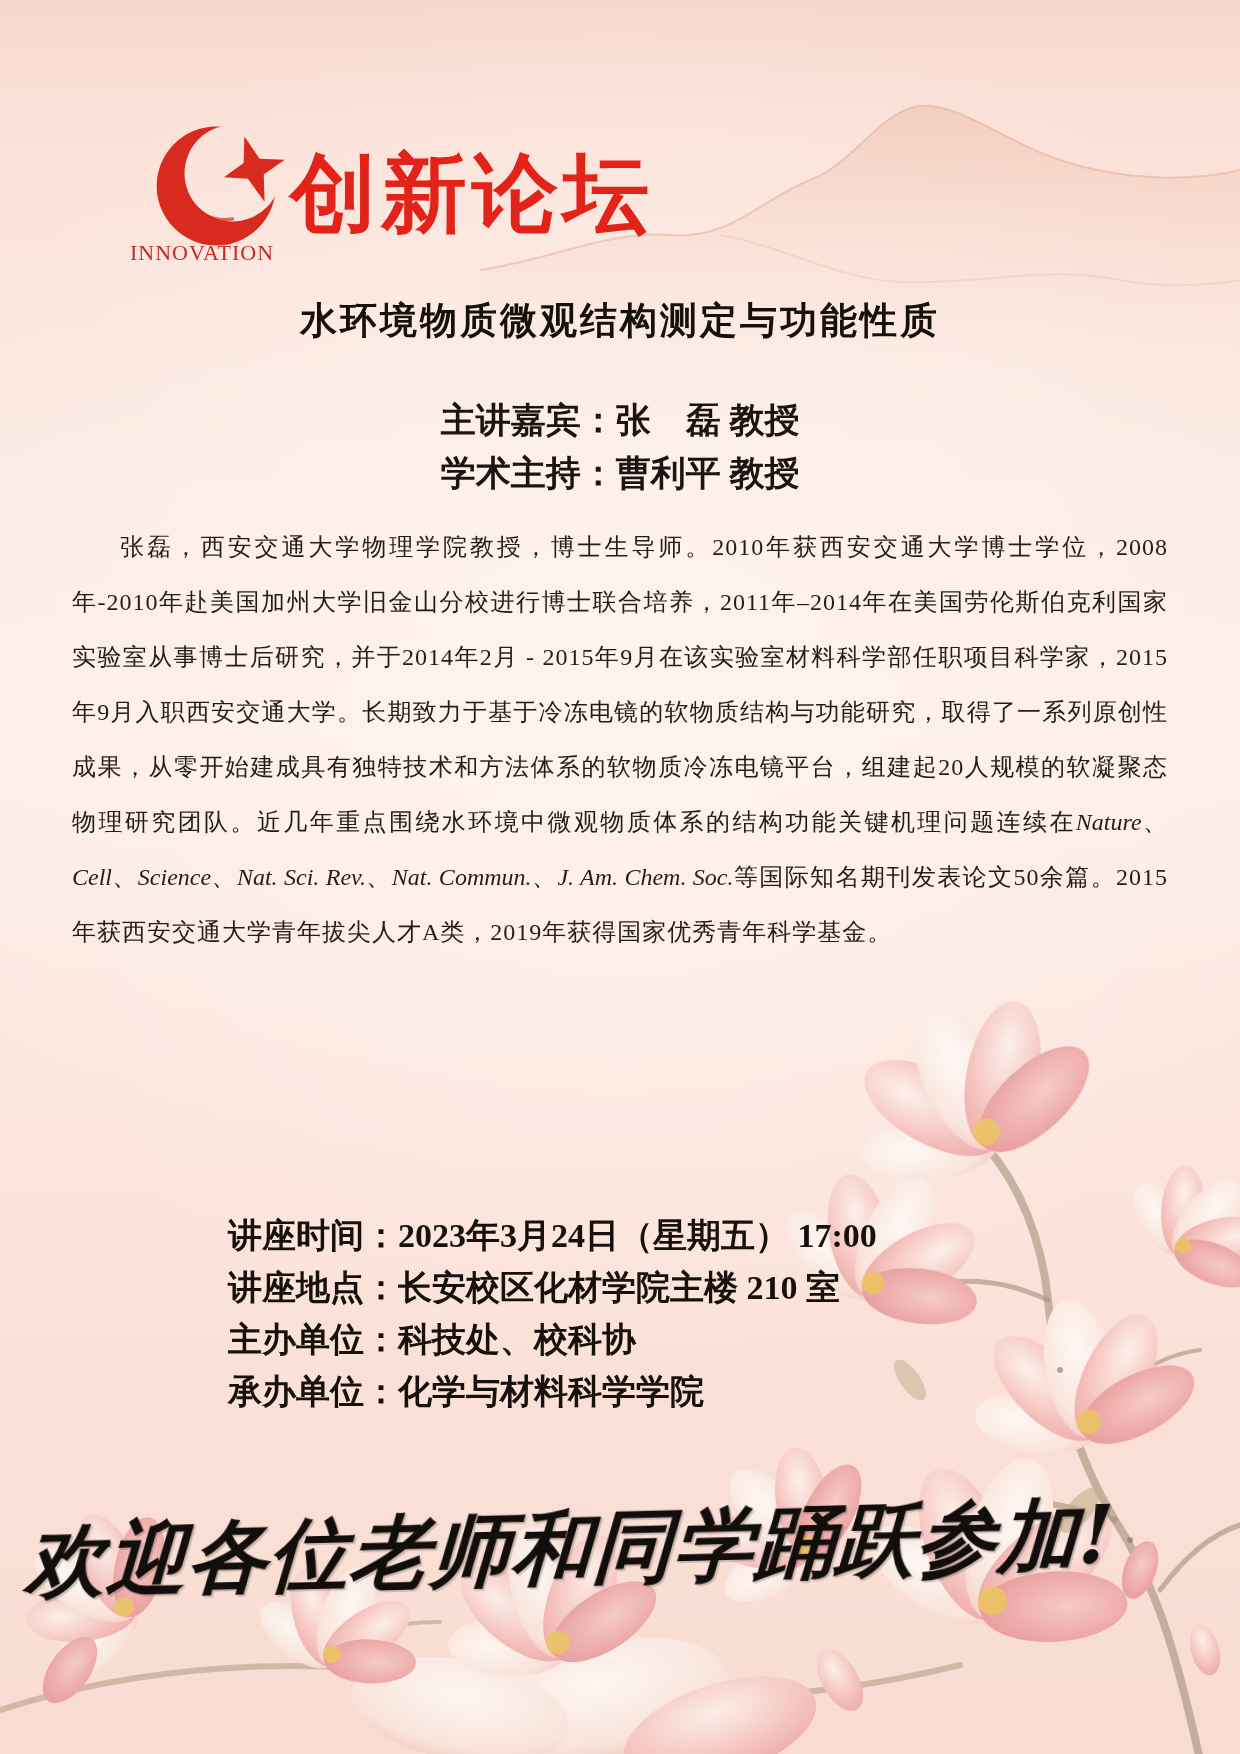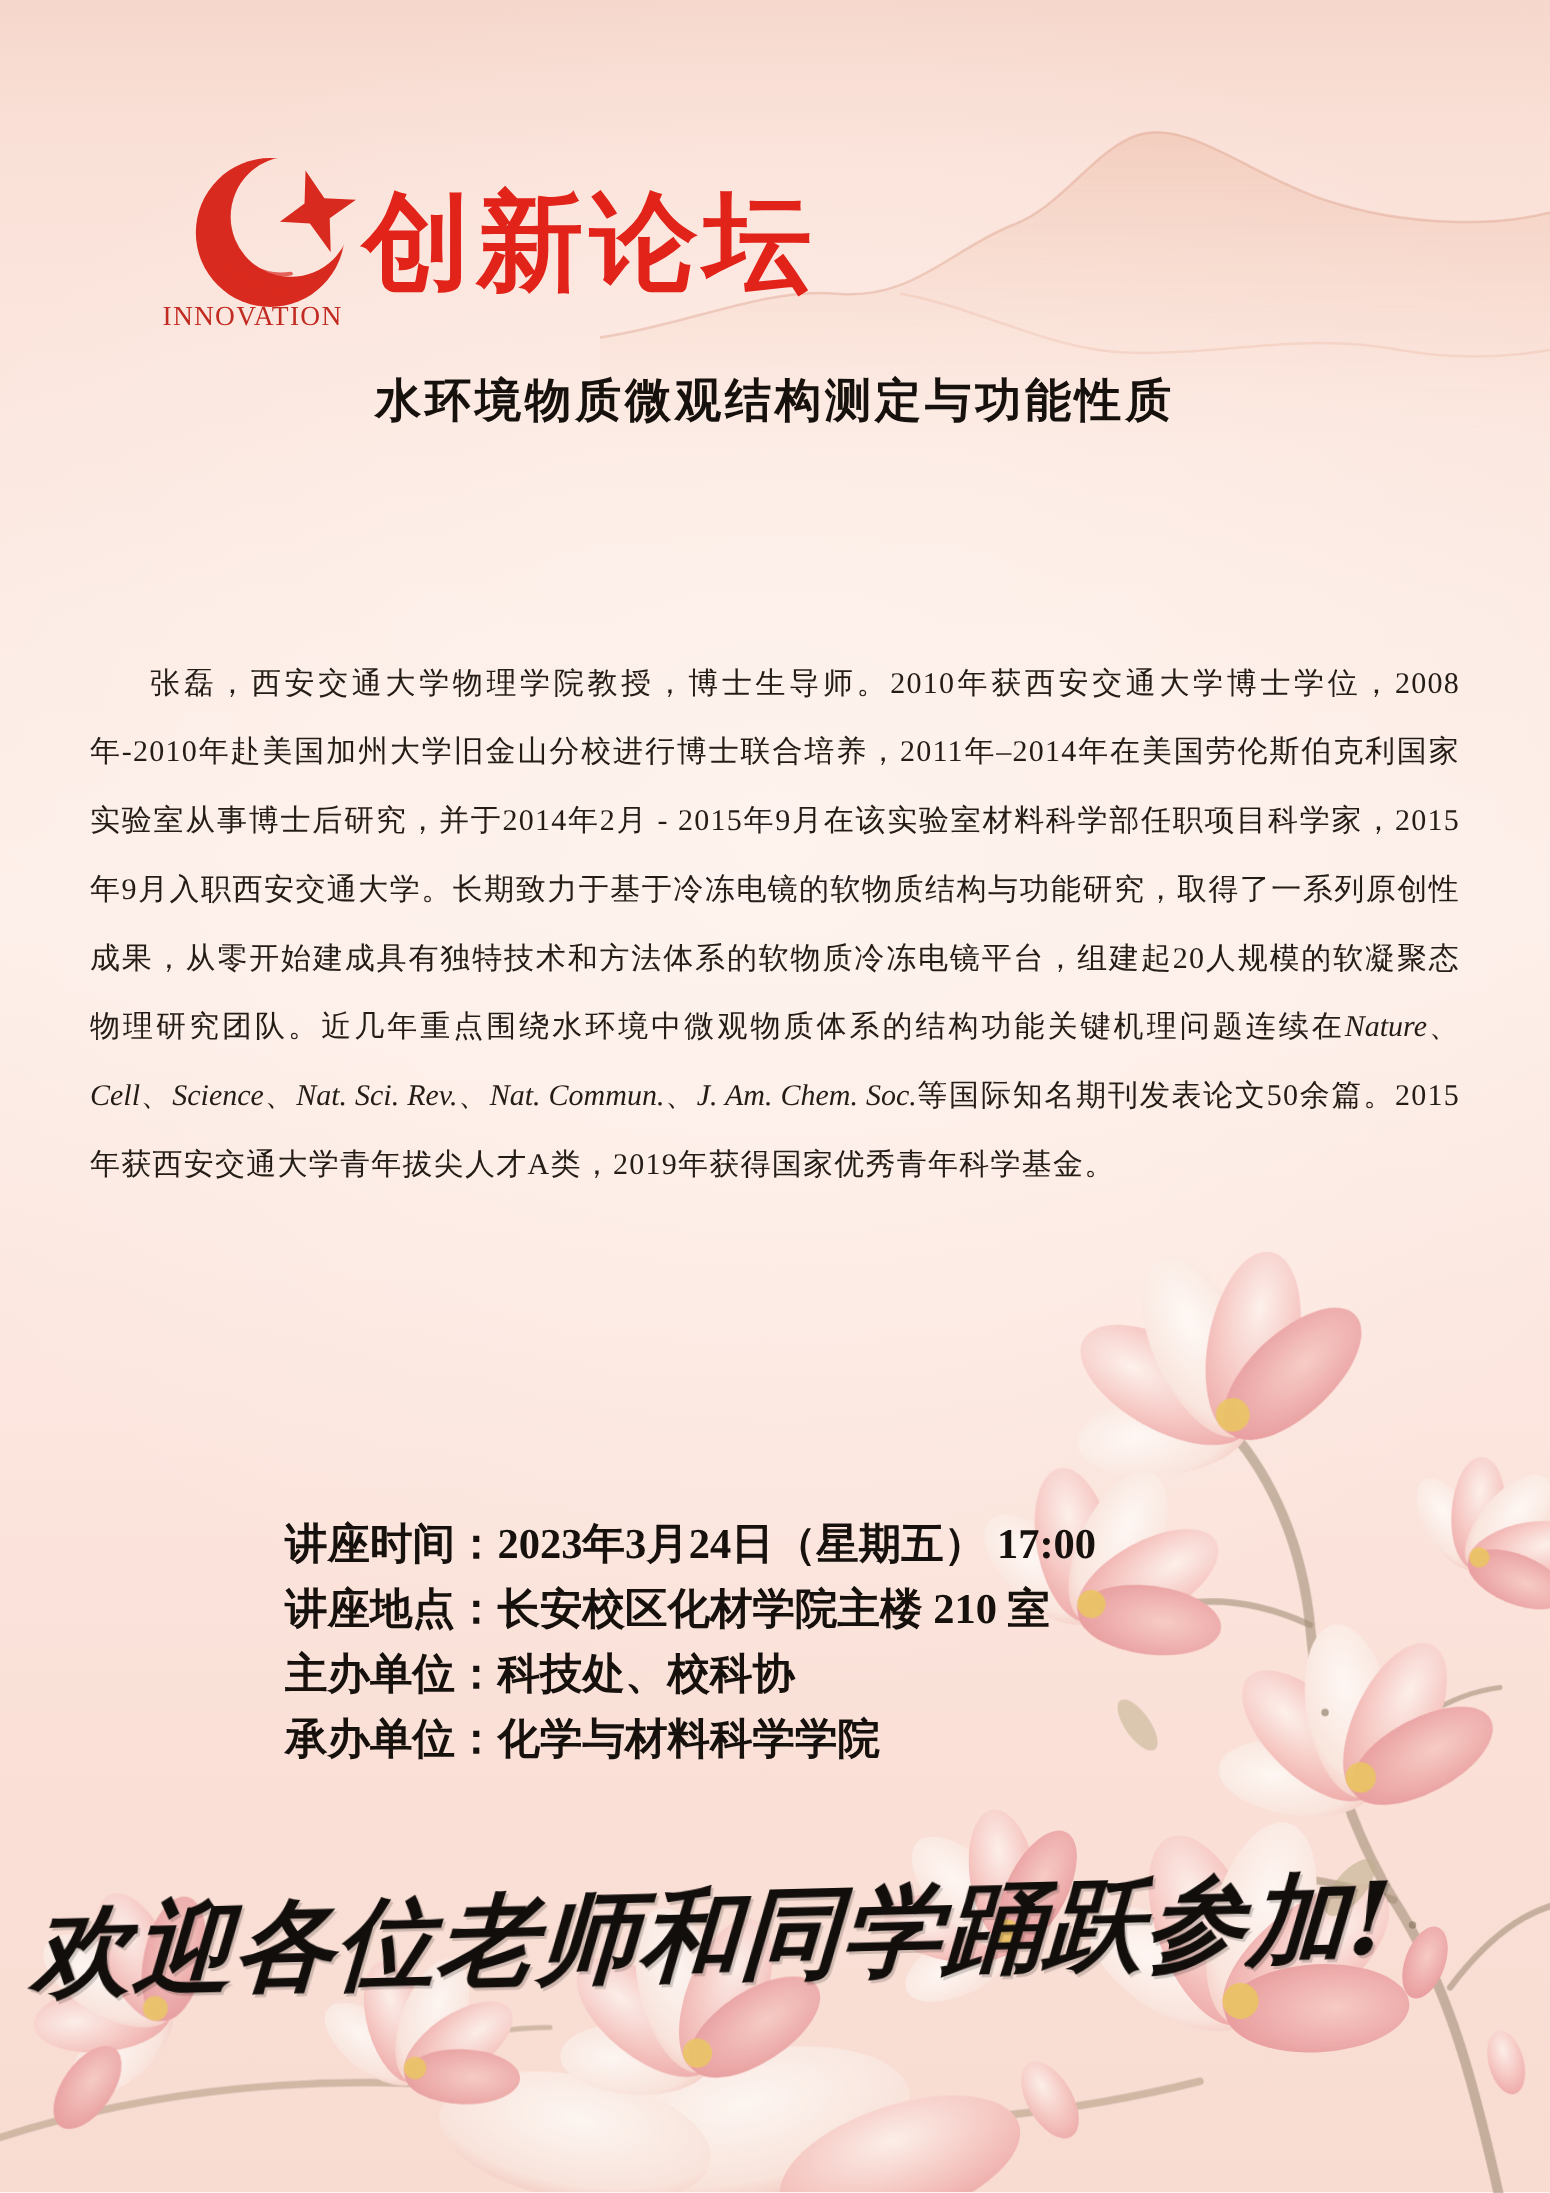--- a/index.html
+++ b/index.html
@@ -135,20 +135,24 @@
     </defs>
     <circle cx="57" cy="60" r="47" fill="#d92a1f" mask="url(#cres)"></circle>
     <path d="M86 20 L93 40 L112 46 L93 53 L88 74 L80 53 L62 47 L80 40 Z" fill="#d92a1f" transform="rotate(-15 86 46)"></path>
     <path d="M30 82 C42 94 60 99 76 94" stroke="#d92a1f" stroke-width="4" fill="none" opacity=".85" stroke-linecap="round"></path>
     <path d="M36 74 C46 84 58 88 70 86" stroke="#d92a1f" stroke-width="2.5" fill="none" opacity=".7" stroke-linecap="round"></path>
   </svg>
   <div class="layer logo-brand">INNOVATION</div>
   <div class="layer forum-title">创新论坛</div>
 
   <div class="layer lecture-title">水环境物质微观结构测定与功能性质</div>
+  <div class="layer people">
+    <p>主讲嘉宾：张　磊  教授</p>
+    <p>学术主持：曹利平  教授</p>
+  </div>
 
   <p class="layer bio"><span>张磊，西安交通大学物理学院教授，博士生导师。2010年获西安交通大学博士学位，2008年-2010年赴美国加州大学旧金山分校进行博士联合培养，2011年–2014年在美国劳伦斯伯克利国家实验室从事博士后研究，并于2014年2月 - 2015年9月在该实验室材料科学部任职项目科学家，2015年9月入职西安交通大学。长期致力于基于冷冻电镜的软物质结构与功能研究，取得了一系列原创性成果，从零开始建成具有独特技术和方法体系的软物质冷冻电镜平台，组建起20人规模的软凝聚态物理研究团队。近几年重点围绕水环境中微观物质体系的结构功能关键机理问题连续在</span><span class="latin-italic">Nature</span><span>、</span><span class="latin-italic">Cell</span><span>、</span><span class="latin-italic">Science</span><span>、</span><span class="latin-italic">Nat. Sci. Rev.</span><span>、</span><span class="latin-italic">Nat. Commun.</span><span>、</span><span class="latin-italic">J. Am. Chem. Soc.</span><span>等国际知名期刊发表论文50余篇。2015年获西安交通大学青年拔尖人才A类，2019年获得国家优秀青年科学基金。</span></p>
 
   <div class="layer details">
     <p>讲座时间：2023年3月24日（星期五）  17:00</p>
     <p>讲座地点：长安校区化材学院主楼 210 室</p>
     <p>主办单位：科技处、校科协</p>
     <p>承办单位：化学与材料科学学院</p>
   </div>
 

